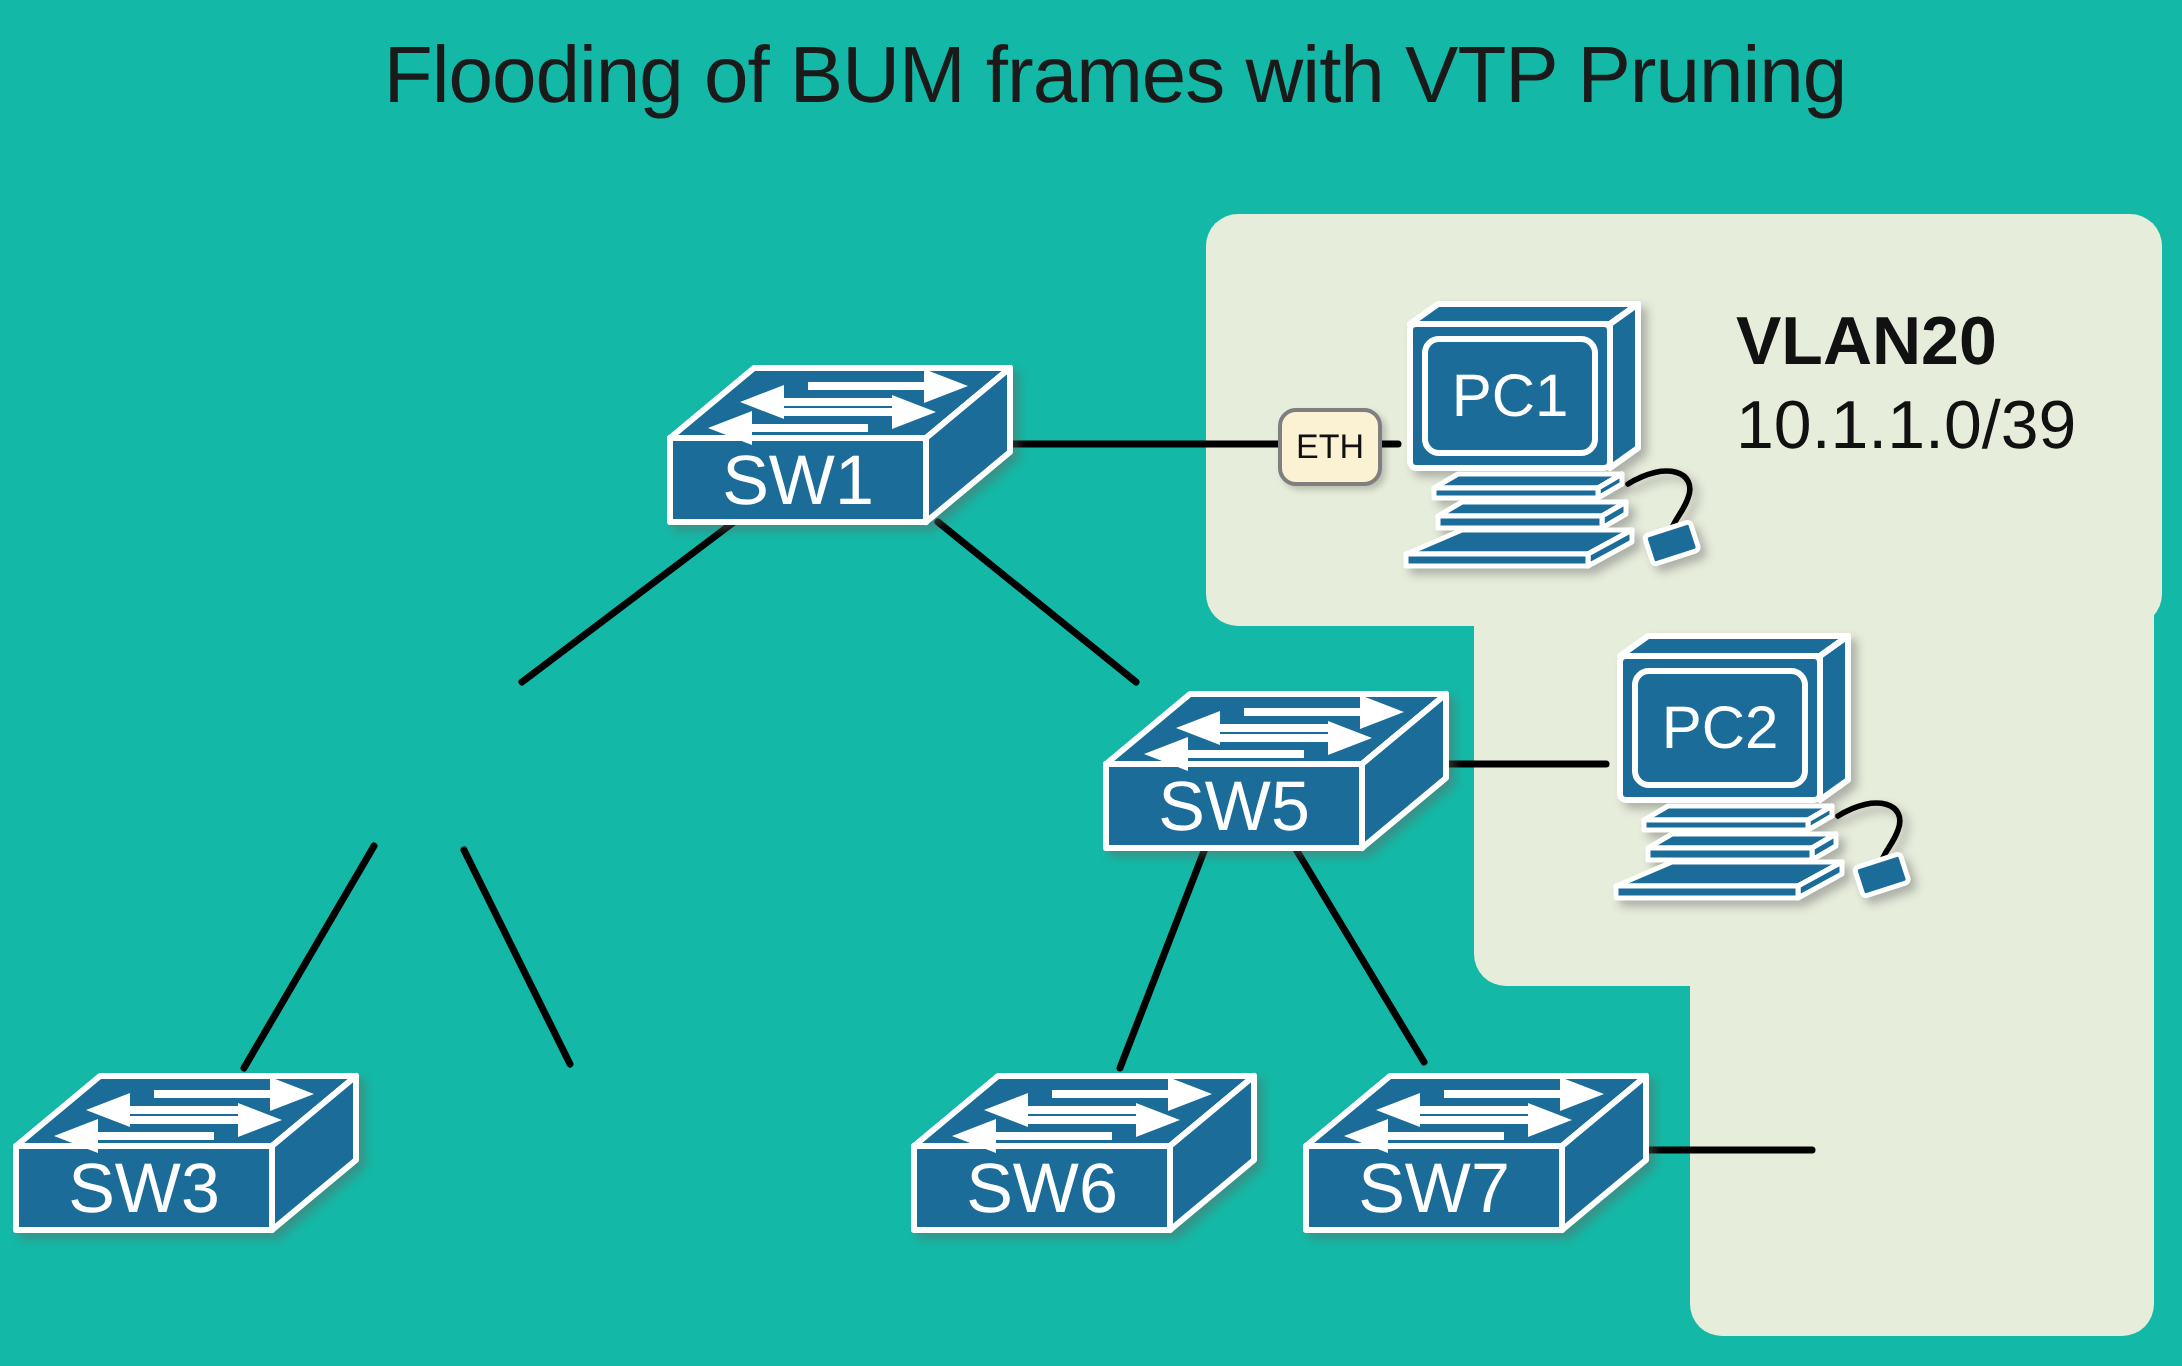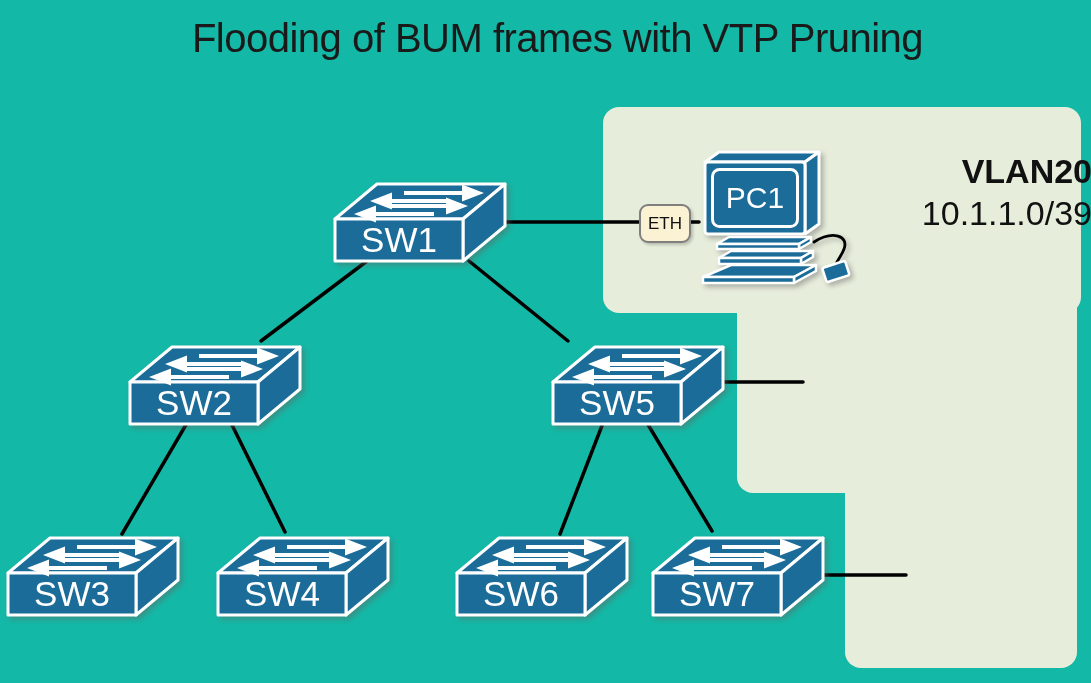--- a/index.html
+++ b/index.html
@@ -34,21 +34,21 @@
   .eth-badge{
     position:absolute;left:639px;top:204px;width:48px;height:35px;z-index:4;
     background:var(--eth-badge-fill,#fbf1d3);
     border:2px solid var(--eth-badge-border,#7f7f7f);
     border-radius:9px;display:flex;align-items:center;justify-content:center;
     font-size:17px;font-weight:400;color:#111;
     box-shadow:2px 2px 3px rgba(0,0,0,0.2);
   }
   .vlan-annotation{
     position:absolute;left:868px;top:150px;width:224px;z-index:4;
-    text-align:right;color:#111;line-height:42px;font-size:34px;
+    text-align:left;color:#111;line-height:42px;font-size:34px;
   }
   .vlan-name{font-weight:700;}
   .vlan-subnet{font-weight:400;}
   .defs-holder{position:absolute;width:0;height:0;overflow:hidden;}
 </style>
 </head>
 <body>
 
 <div class="canvas">
 
@@ -110,42 +110,30 @@
     <line x1="707" y1="382" x2="803" y2="382"></line>
     <line x1="812" y1="575" x2="906" y2="575"></line>
   </svg>
 
   <div class="node" style="left:332px;top:172px">
     <svg width="176" height="92" viewBox="0 0 176 92">
       <use href="#switch-body"></use>
       <text class="sw-label" x="67" y="80" text-anchor="middle">SW1</text>
     </svg>
   </div>
-  <div class="node" style="left:127px;top:335px">
-    <svg width="176" height="92" viewBox="0 0 176 92">
-      <use href="#switch-body"></use>
-      <text class="sw-label" x="67" y="80" text-anchor="middle">SW2</text>
-    </svg>
-  </div>
   <div class="node" style="left:550px;top:335px">
     <svg width="176" height="92" viewBox="0 0 176 92">
       <use href="#switch-body"></use>
       <text class="sw-label" x="67" y="80" text-anchor="middle">SW5</text>
     </svg>
   </div>
   <div class="node" style="left:5px;top:526px">
     <svg width="176" height="92" viewBox="0 0 176 92">
       <use href="#switch-body"></use>
       <text class="sw-label" x="67" y="80" text-anchor="middle">SW3</text>
-    </svg>
-  </div>
-  <div class="node" style="left:215px;top:526px">
-    <svg width="176" height="92" viewBox="0 0 176 92">
-      <use href="#switch-body"></use>
-      <text class="sw-label" x="67" y="80" text-anchor="middle">SW4</text>
     </svg>
   </div>
   <div class="node" style="left:454px;top:526px">
     <svg width="176" height="92" viewBox="0 0 176 92">
       <use href="#switch-body"></use>
       <text class="sw-label" x="67" y="80" text-anchor="middle">SW6</text>
     </svg>
   </div>
   <div class="node" style="left:650px;top:526px">
     <svg width="176" height="92" viewBox="0 0 176 92">
@@ -153,20 +141,26 @@
       <text class="sw-label" x="67" y="80" text-anchor="middle">SW7</text>
     </svg>
   </div>
 
   <div class="node" style="left:695px;top:150px">
     <svg width="170" height="135" viewBox="0 0 170 135">
       <use href="#pc-body"></use>
       <text class="pc-label" x="60" y="58" text-anchor="middle">PC1</text>
     </svg>
   </div>
+  <div class="node" style="left:800px;top:316px">
+    <svg width="170" height="135" viewBox="0 0 170 135">
+      <use href="#pc-body"></use>
+      <text class="pc-label" x="60" y="58" text-anchor="middle">PC2</text>
+    </svg>
+  </div>
 
   <div class="eth-badge">
     <span>ETH</span>
   </div>
 
   <div class="vlan-annotation">
     <div class="vlan-name">VLAN20</div>
     <div class="vlan-subnet">10.1.1.0/39</div>
   </div>
 

